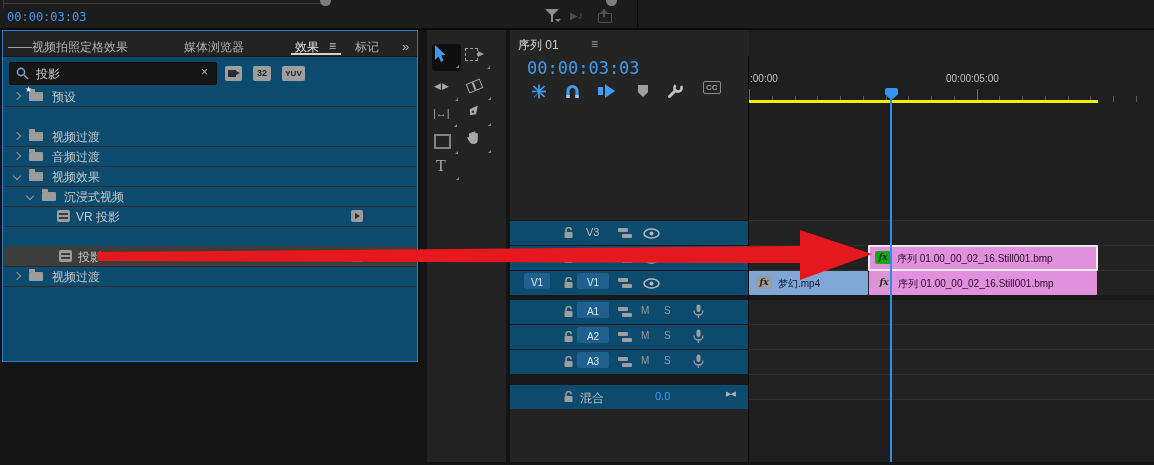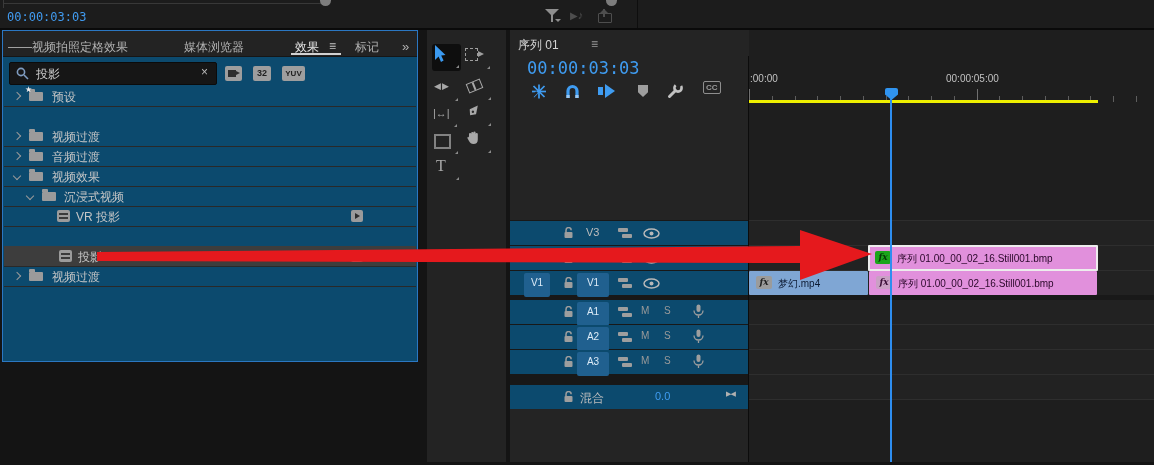--- a/index.html
+++ b/index.html
@@ -51,21 +51,21 @@
   .tick.major{top:89px;height:13px;background:#707070}
   #workbar{left:749px;top:100px;width:349px;height:3px;background:#eef000}
   #ph-head{left:885px;top:88px;width:13px;height:12px;background:#3094f0;
            clip-path:polygon(0 0,100% 0,100% 55%,50% 100%,0 55%);border-radius:2px;z-index:7}
   #ph-line{left:890px;top:99px;width:1.5px;height:363px;background:#2e8ef0;z-index:7}
   #hzone{left:510px;top:220px;width:238px;height:180px;background:#181818}
   #czone{left:749px;top:220px;width:405px;height:180px;background:#222}
   .hrow{position:absolute;left:0;width:238px;height:24px;background:#0c4a6e}
   .csep{position:absolute;left:0;width:405px;height:1px;background:#2e2e2e}
   .hlabel{position:absolute;top:5px;font-size:11px;color:#bdbdbd}
-  .tbox{position:absolute;top:2px;width:32px;height:24px;background:#20608f;border-radius:2px;
+  .tbox{position:absolute;top:2px;width:32px;height:16px;background:#20608f;border-radius:2px;
         color:#dcebf7;font-size:10px;text-align:center;line-height:20px}
   .msbtn{position:absolute;top:5px;font-size:10px;color:#9a9a9a}
   .clip{position:absolute;height:24px;border-radius:1px;z-index:4;overflow:hidden}
   .clip .clbl{position:absolute;left:29px;top:6px;font-size:10px;white-space:nowrap}
   .clipfx{position:absolute;top:5px;left:7px;width:16px;height:13px;border-radius:2px;
           font:italic bold 9px "DejaVu Serif",serif;text-align:center;line-height:13px}
   #arrow-svg{left:0;top:0;z-index:10;pointer-events:none}
   .pent{width:10px;height:12px;background:#9e9e9e;clip-path:polygon(0 0,100% 0,100% 60%,50% 100%,0 60%)}
 </style>
 </head>

